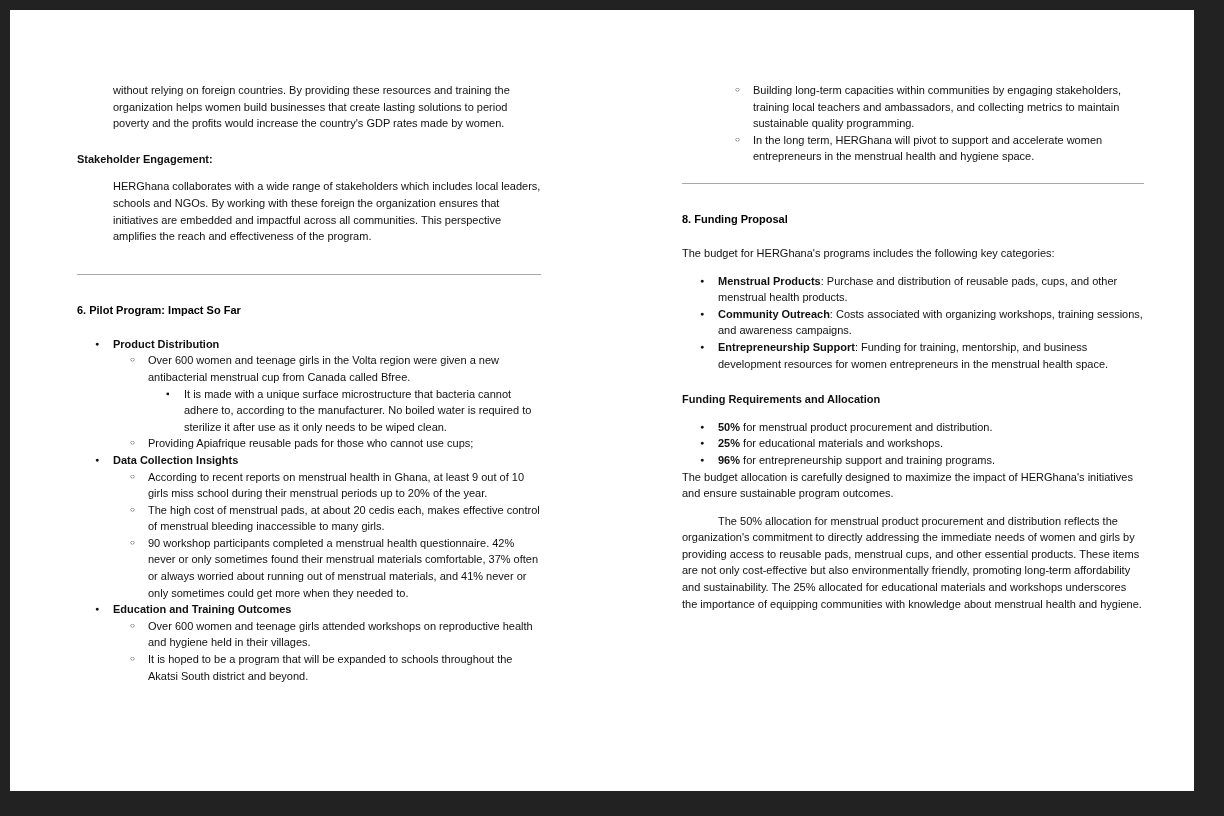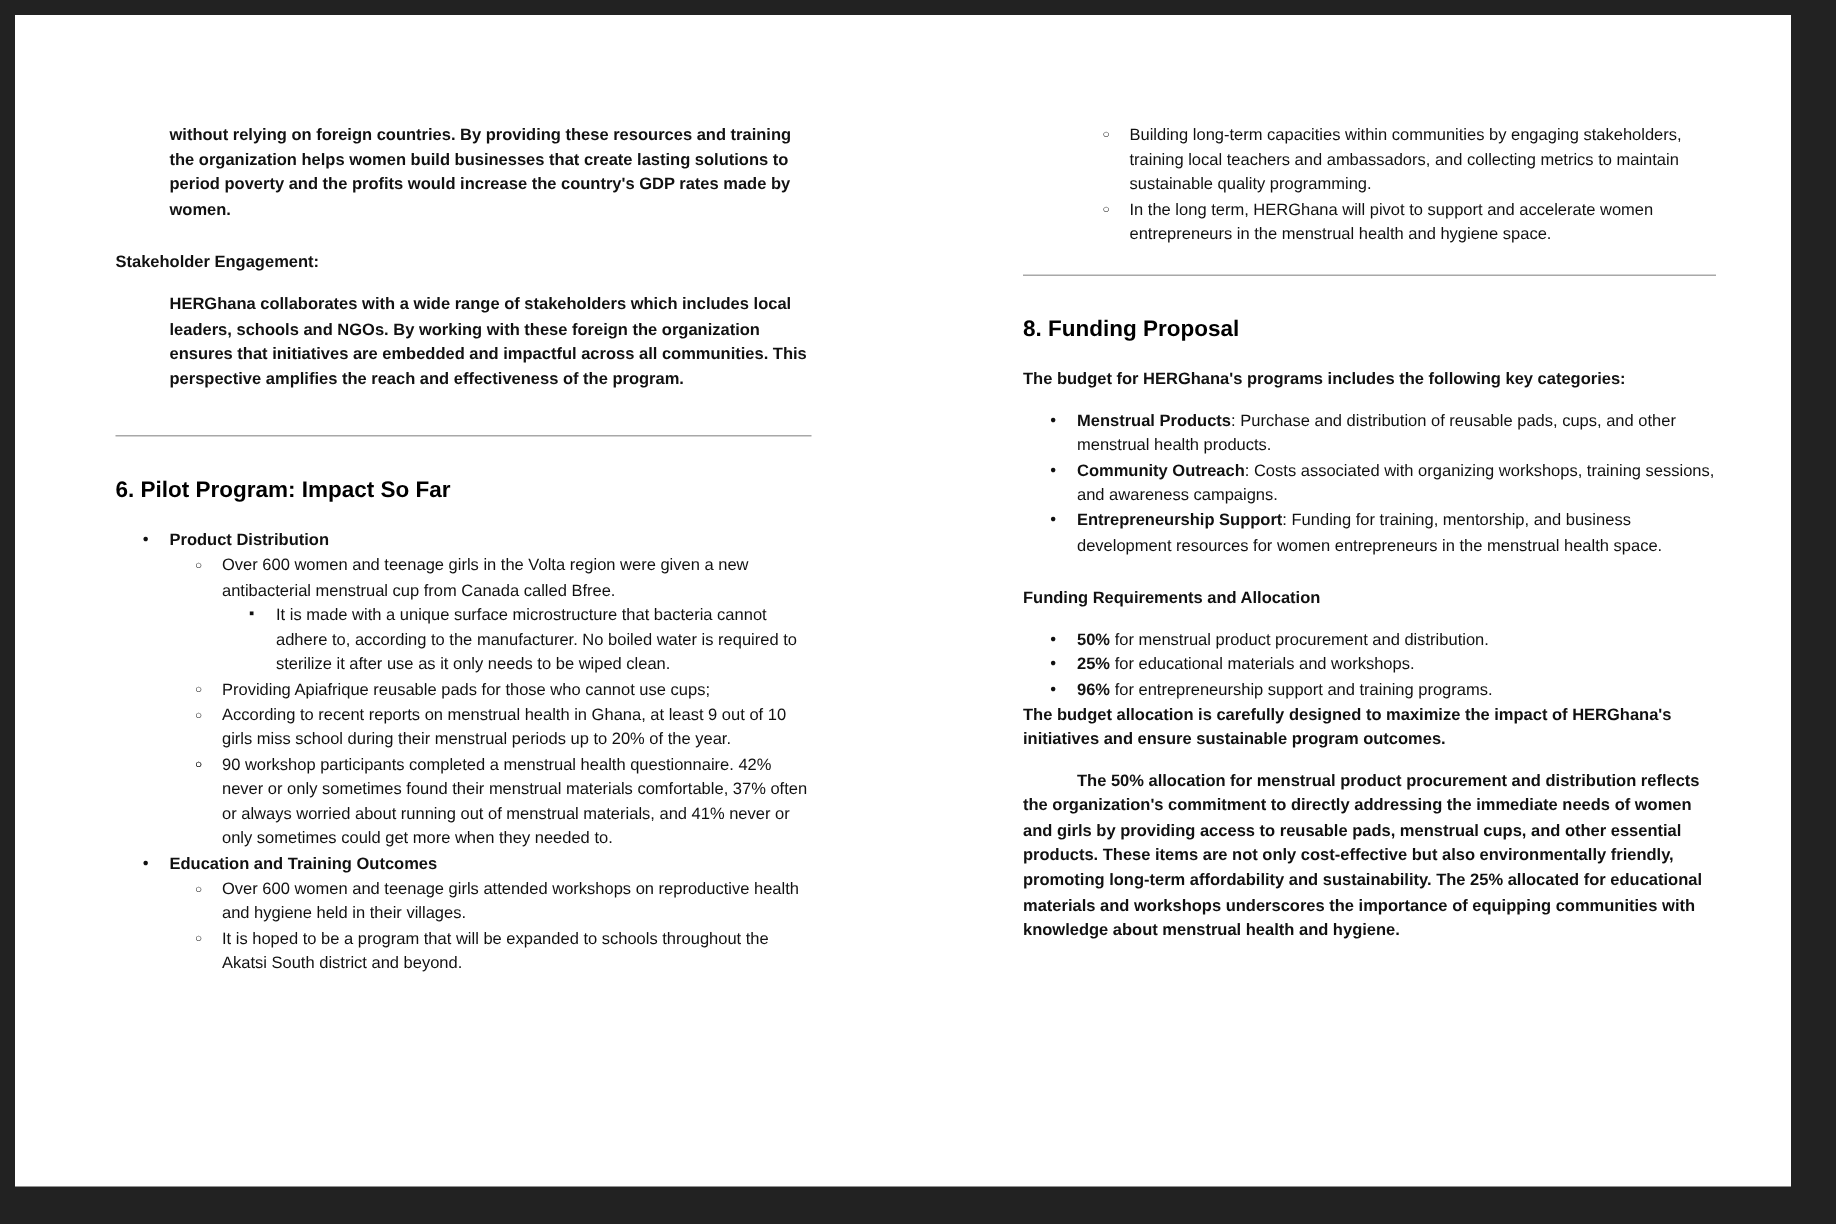--- a/index.html
+++ b/index.html
@@ -21,26 +21,26 @@
     top: 72px;
     display: flex;
     flex-direction: column;
     font-size: 11px;
     line-height: 16.6px;
     color: #111111;
   }
   .col-left  { left: 67px;  width: 464px; }
   .col-right { left: 672px; width: 462px; }
 
-  .p { margin: 0 0 11px 0; font-weight: bold; }
+  .p { margin: 0 0 11px 0; }
   .p.indent { margin-left: 36px; }
   .p.firstline { text-indent: 36px; }
 
   .hbold { font-weight: 700; margin: 8px 0 11px 0; }
-  .h2 { font-weight: 700; font-size: 15px; line-height: 23px; color: #000; margin: 10px 0 14px 0; }
+  .h2 { font-weight: 700; font-size: 11px; line-height: 23px; color: #000; margin: 10px 0 14px 0; }
 
   .divider {
     border: none;
     border-top: 1px solid #a8a8a8;
     width: 100%;
     margin: 18px 0 14px 0;
   }
 
   .li { position: relative; }
   .li .mk { position: absolute; top: 0; line-height: 16.6px; color: #111; }
@@ -60,22 +60,23 @@
     <p class="p indent">without relying on foreign countries. By providing these resources and training the organization helps women build businesses that create lasting solutions to period poverty and the profits would increase the country's GDP rates made by women.</p>
     <p class="hbold">Stakeholder Engagement:</p>
     <p class="p indent">HERGhana collaborates with a wide range of stakeholders which includes local leaders, schools and NGOs. By working with these foreign the organization ensures that initiatives are embedded and impactful across all communities. This perspective amplifies the reach and effectiveness of the program.</p>
     <hr class="divider">
     <h2 class="h2">6. Pilot Program: Impact So Far</h2>
 
     <div class="li l1 bold"><span class="mk">●</span><span>Product Distribution</span></div>
     <div class="li l2"><span class="mk">○</span><span>Over 600 women and teenage girls in the Volta region were given a new antibacterial menstrual cup from Canada called Bfree.</span></div>
     <div class="li l3"><span class="mk">▪</span><span>It is made with a unique surface microstructure that bacteria cannot adhere to, according to the manufacturer. No boiled water is required to sterilize it after use as it only needs to be wiped clean.</span></div>
     <div class="li l2"><span class="mk">○</span><span>Providing Apiafrique reusable pads for those who cannot use cups;</span></div>
+    <div class="li l1 bold"><span class="mk">●</span><span>Data Collection Insights</span></div>
     <div class="li l2"><span class="mk">○</span><span>According to recent reports on menstrual health in Ghana, at least 9 out of 10 girls miss school during their menstrual periods up to 20% of the year.</span></div>
-    <div class="li l2"><span class="mk">○</span></div>
+    <div class="li l2"><span class="mk">○</span><span>The high cost of menstrual pads, at about 20 cedis each, makes effective control of menstrual bleeding inaccessible to many girls.</span></div>
     <div class="li l2"><span class="mk">○</span><span>90 workshop participants completed a menstrual health questionnaire. 42% never or only sometimes found their menstrual materials comfortable, 37% often or always worried about running out of menstrual materials, and 41% never or only sometimes could get more when they needed to.</span></div>
     <div class="li l1 bold"><span class="mk">●</span><span>Education and Training Outcomes</span></div>
     <div class="li l2"><span class="mk">○</span><span>Over 600 women and teenage girls attended workshops on reproductive health and hygiene held in their villages.</span></div>
     <div class="li l2"><span class="mk">○</span><span>It is hoped to be a program that will be expanded to schools throughout the Akatsi South district and beyond.</span></div>
   </div>
 
   <div class="col col-right">
     <div class="li l2"><span class="mk">○</span><span>Building long-term capacities within communities by engaging stakeholders, training local teachers and ambassadors, and collecting metrics to maintain sustainable quality programming.</span></div>
     <div class="li l2"><span class="mk">○</span><span>In the long term, HERGhana will pivot to support and accelerate women entrepreneurs in the menstrual health and hygiene space.</span></div>
     <hr class="divider">

